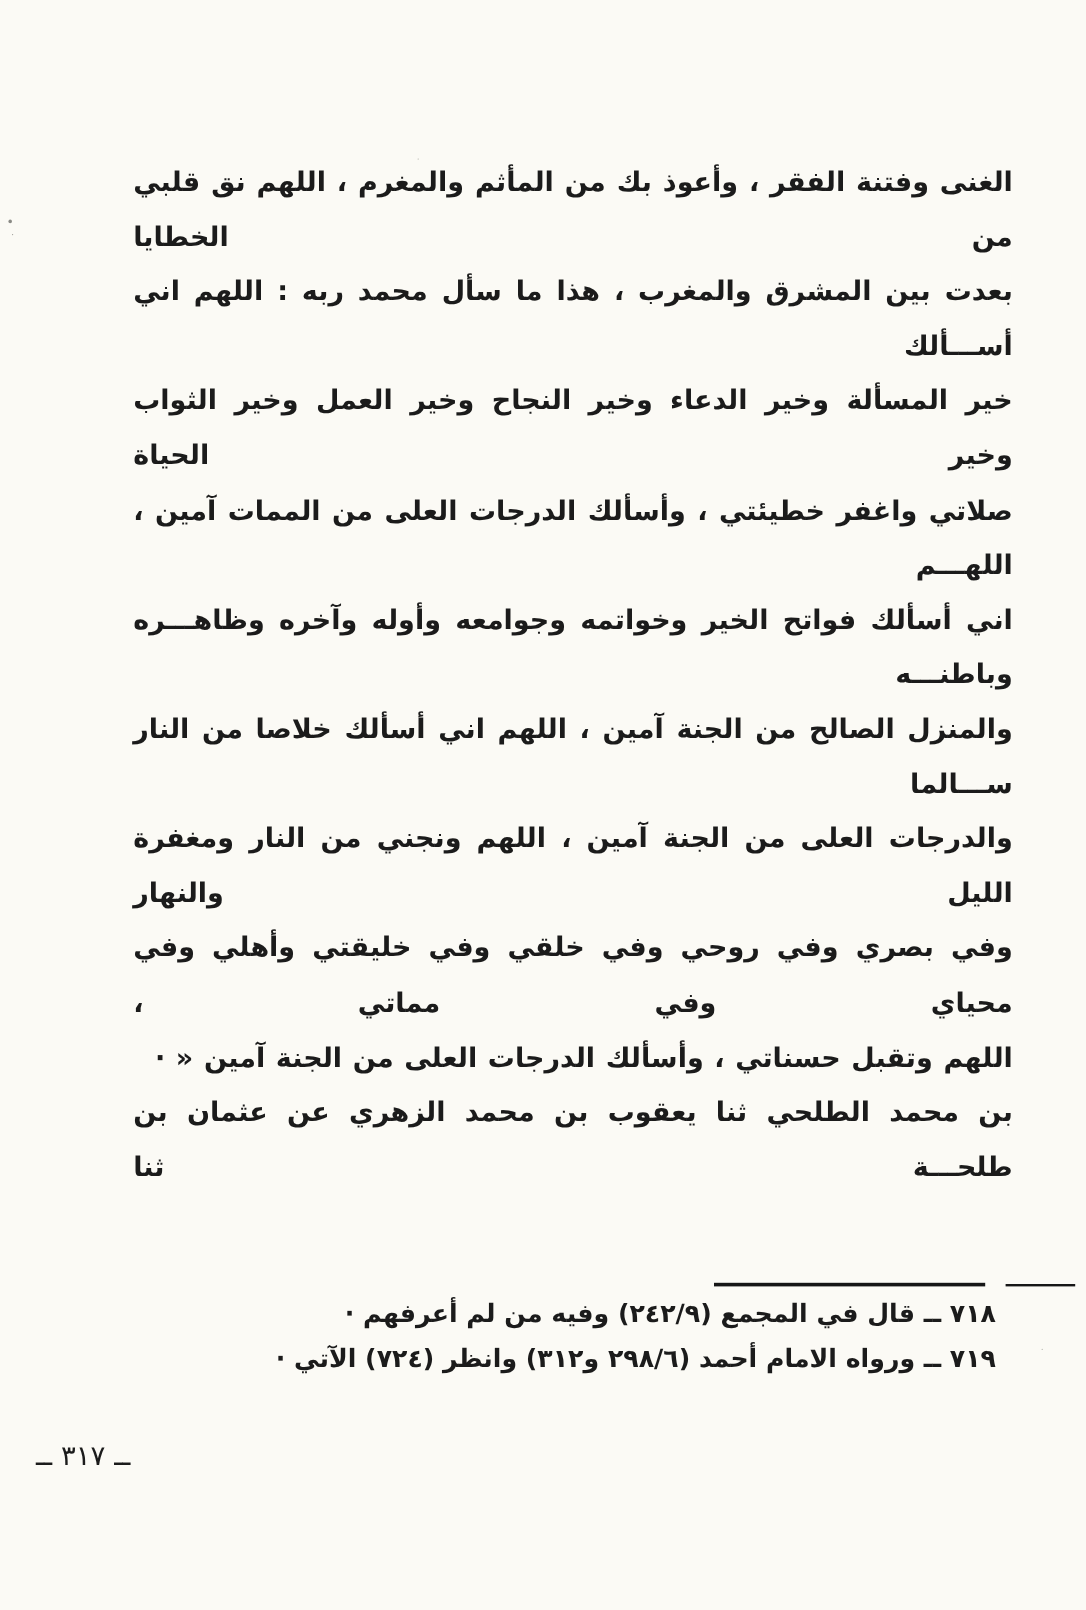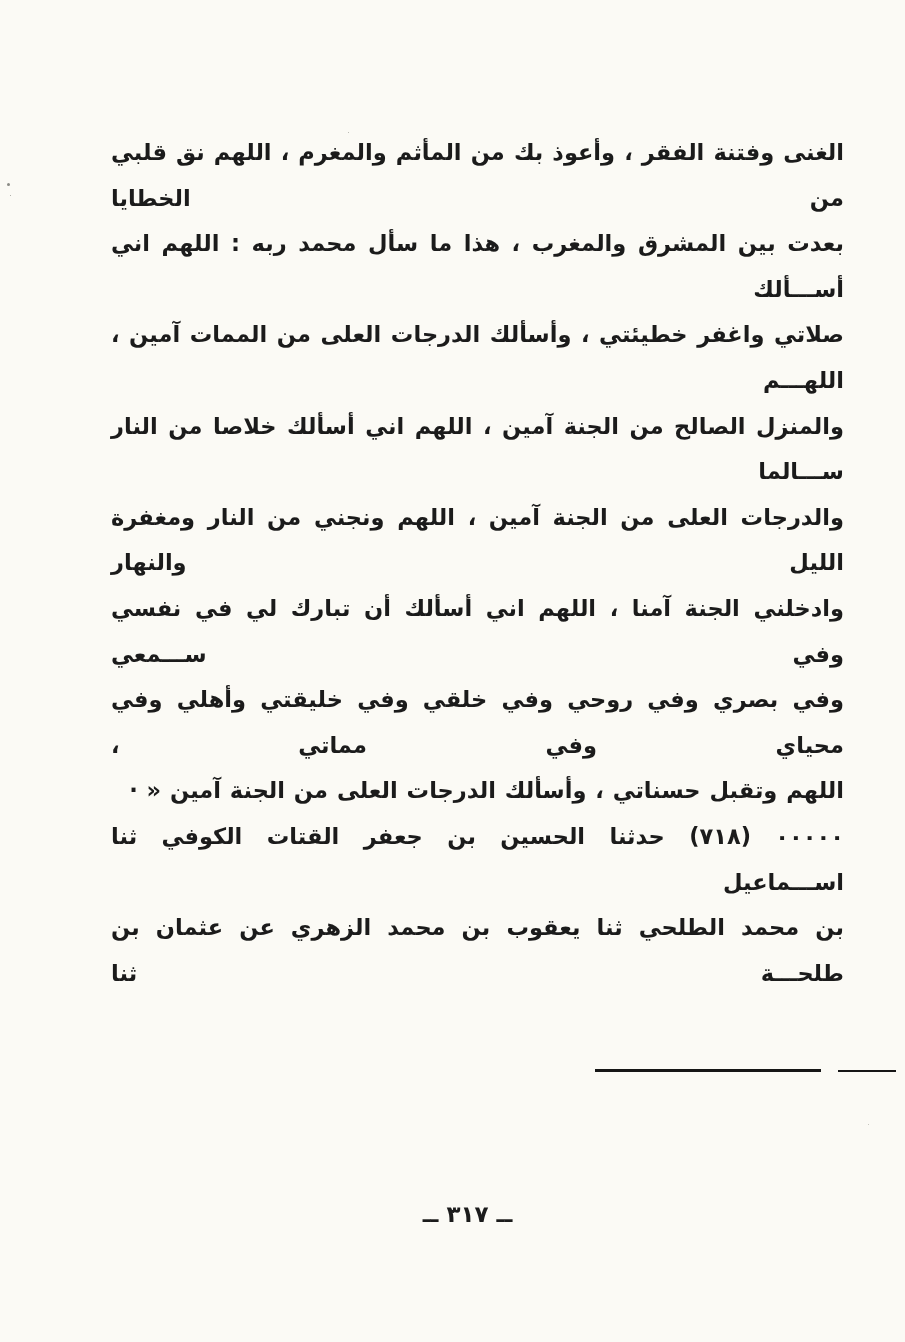--- a/index.html
+++ b/index.html
@@ -26,52 +26,56 @@
   .fn-rule.seg2{left:838px;width:58px;height:2px;top:1070px;}
   
   .footnotes{
     position:absolute;top:1077px;right:75px;left:140px;
     direction:rtl;text-align:right;
     font-size:21px;font-weight:700;line-height:37px;
   }
   
   .pagenum{
     position:absolute;top:1201px;left:30px;right:0;
-    direction:rtl;text-align:center;
-    font-size:23px;font-weight:700;letter-spacing:1px;
+    direction:rtl;text-align:left;
+    font-size:23px;font-weight:400;letter-spacing:1px;
   }
   
   .speck{
     position:absolute;left:7px;top:183px;width:3px;height:3px;border-radius:50%;
     background:#8a8a85;
     box-shadow: 2px 11px 0 -1px #9a9a93, 340px -52px 0 -1px #a8a8a0, 860px 940px 0 -1px #b5b5ad;
   }
 </style>
 </head>
 <body>
 
 <div class="page">
 
   <div class="speck"></div>
 
   <div class="main">
 
     <div class="line">الغنى وفتنة الفقر ، وأعوذ بك من المأثم والمغرم ، اللهم نق قلبي من الخطايا</div>
     <div class="line">بعدت بين المشرق والمغرب ، هذا ما سأل محمد ربه : اللهم اني أســـألك</div>
+    <div class="line">خير المسألة وخير الدعاء وخير النجاح وخير العمل وخير الثواب وخير الحياة</div>
     <div class="line">صلاتي واغفر خطيئتي ، وأسألك الدرجات العلى من الممات آمين ، اللهـــم</div>
+    <div class="line">اني أسألك فواتح الخير وخواتمه وجوامعه وأوله وآخره وظاهـــره وباطنـــه</div>
     <div class="line">والمنزل الصالح من الجنة آمين ، اللهم اني أسألك خلاصا من النار ســـالما</div>
     <div class="line">والدرجات العلى من الجنة آمين ، اللهم ونجني من النار ومغفرة الليل والنهار</div>
-    <div class="line">وادخلني الجنة آمنا ، اللهم اني أسألك أن تبارك لي في نفسي وفي ســـمعي</div>
     <div class="line">وفي بصري وفي روحي وفي خلقي وفي خليقتي وأهلي وفي محياي وفي مماتي ،</div>
     <div class="line end">اللهم وتقبل حسناتي ، وأسألك الدرجات العلى من الجنة آمين « ·</div>
 
-    <div class="line">٠٠٠٠٠ (٧١٨) حدثنا الحسين بن جعفر القتات الكوفي ثنا اســـماعيل</div>
     <div class="line">بن محمد الطلحي ثنا يعقوب بن محمد الزهري عن عثمان بن طلحـــة ثنا</div>
 
   </div>
 
   <div class="fn-rule seg1"></div>
   <div class="fn-rule seg2"></div>
 
+  <div class="footnotes">
+    <div class="fn-line">٧١٨ ــ قال في المجمع (٢٤٢/٩) وفيه من لم أعرفهم ·</div>
+    <div class="fn-line">٧١٩ ــ ورواه الامام أحمد (٢٩٨/٦ و٣١٢) وانظر (٧٢٤) الآتي ·</div>
+  </div>
 
   <div class="pagenum">ــ ٣١٧ ــ</div>
 
 </div>
 
 </body></html>

